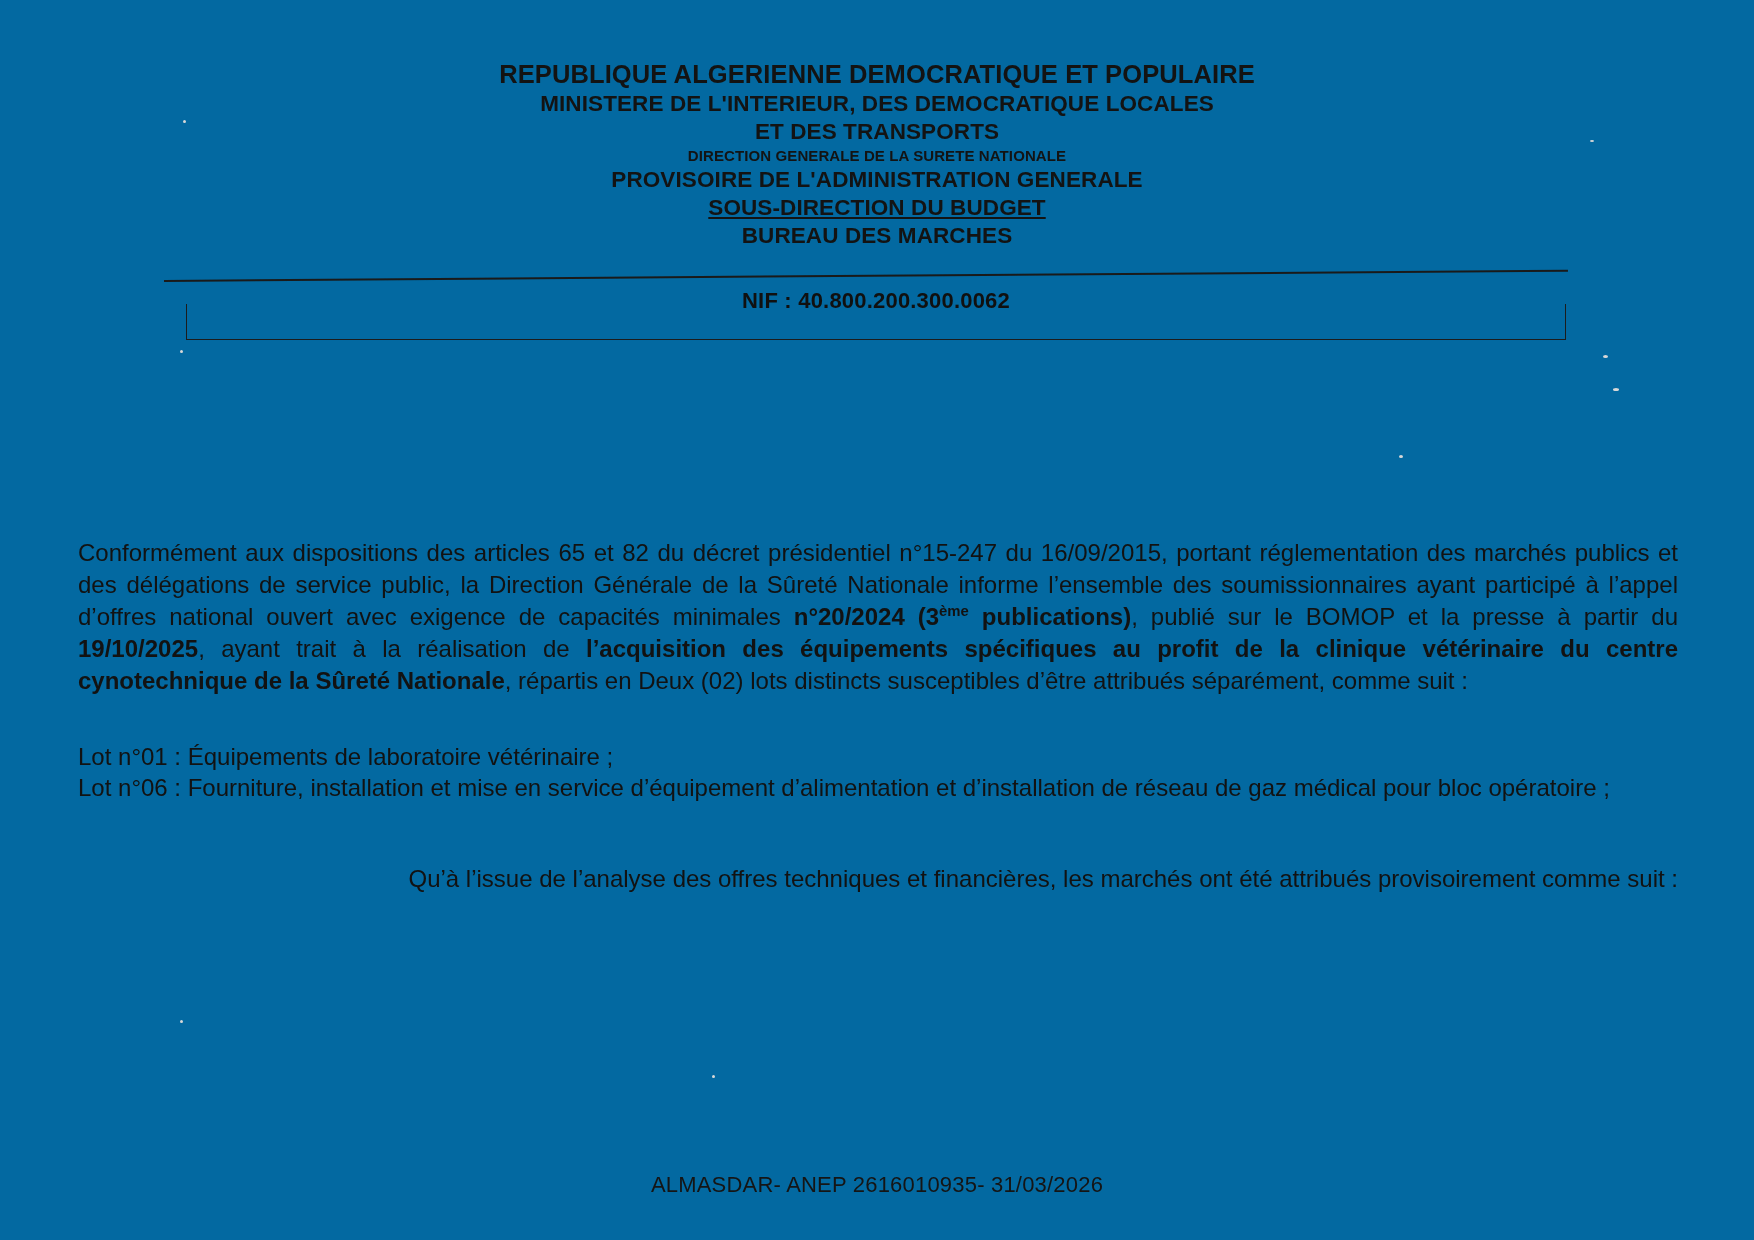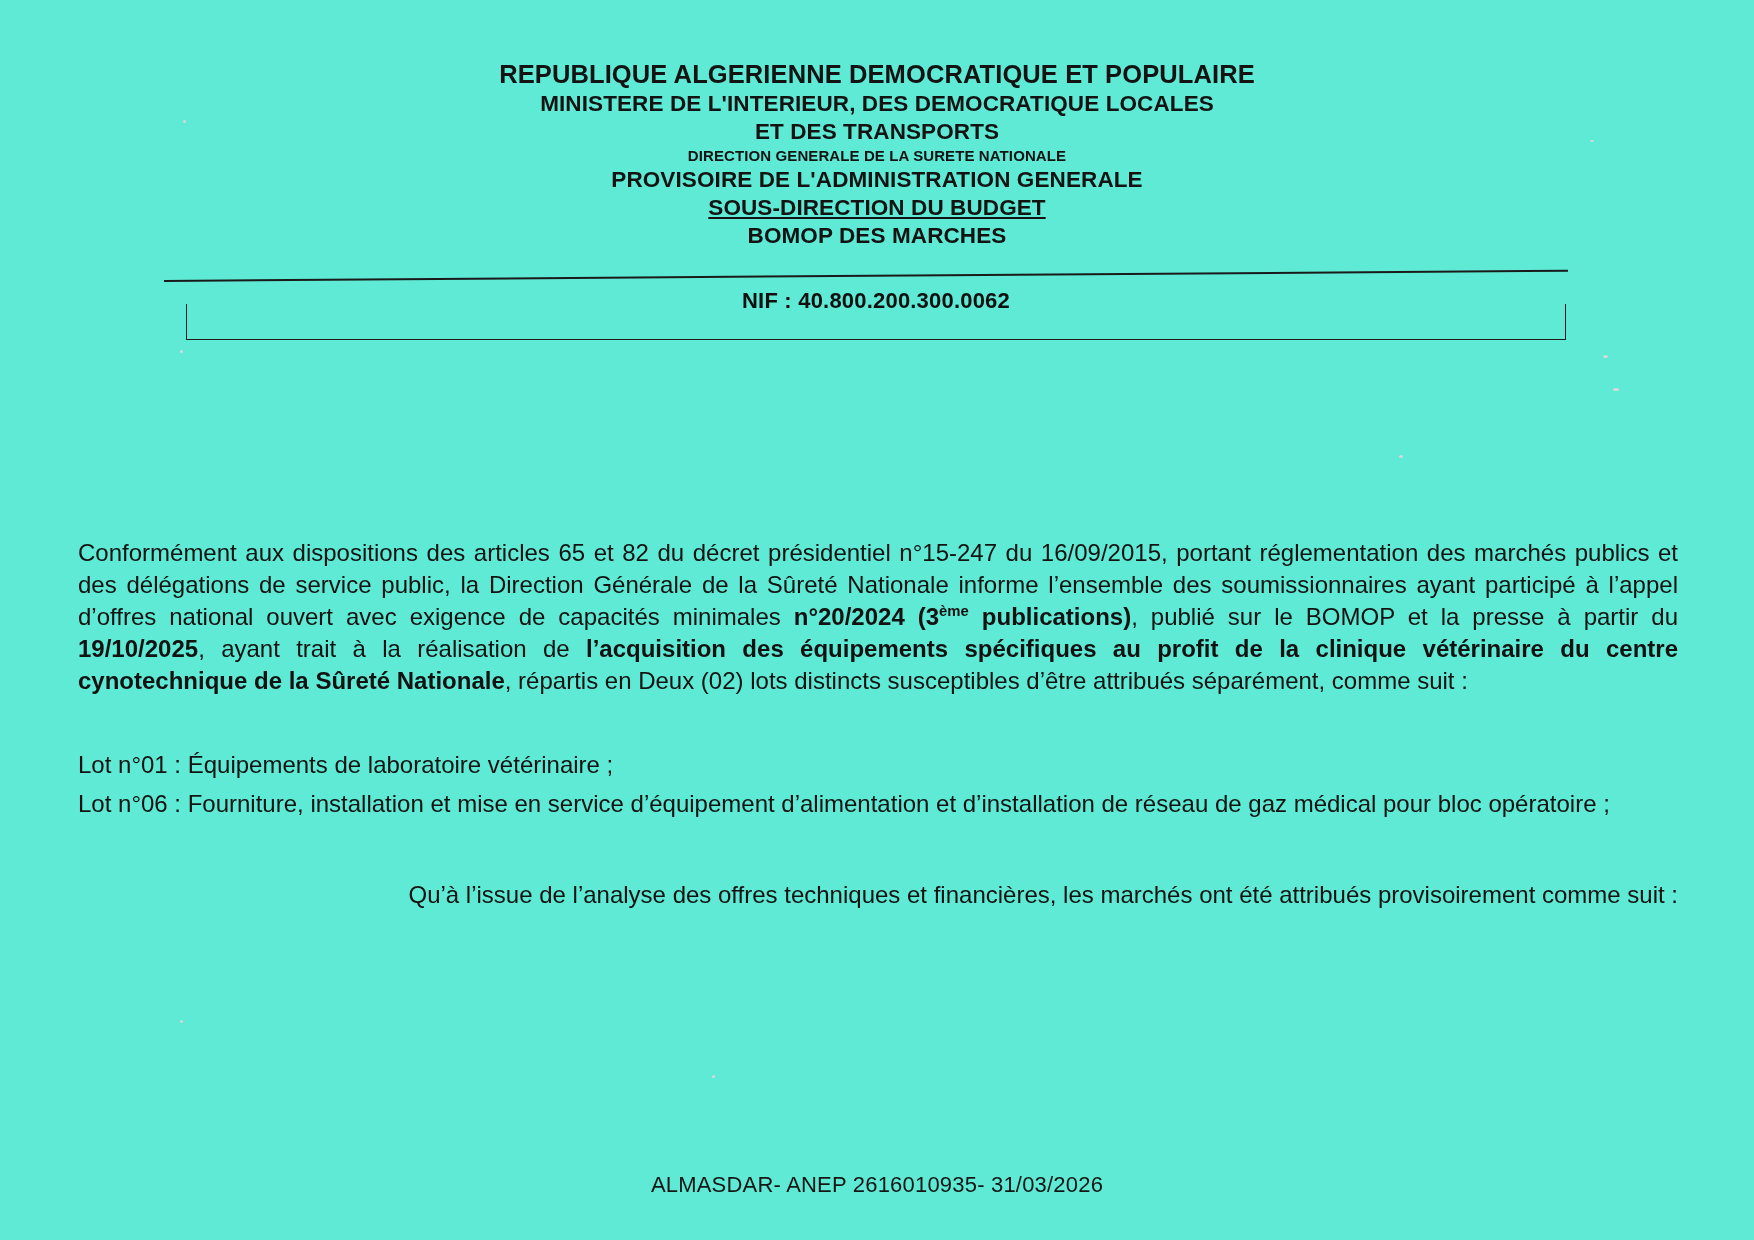--- a/index.html
+++ b/index.html
@@ -9,21 +9,21 @@
   }
   body {
     font-family: "Liberation Sans", sans-serif;
     color: #000000;
   }
   .page {
     position: relative;
     width: 1754px;
     height: 1240px;
     margin: 0 auto;
-    background: #5eead4;
+    background: #0369a1;
     overflow: hidden;
   }
 
   
   .letterhead {
     position: absolute;
     left: 0;
     right: 0;
     top: 58px;
     text-align: center;
@@ -131,21 +131,20 @@
   }
   .para.justify { text-align: justify; text-justify: inter-word; }
   .para.plain { text-align: right; }
   .para b { font-weight: bold; }
   .spacer-md { height: 44px; }
   .lot-line {
     font-size: 24px;
     line-height: 1.33;
     color: #121212;
     text-align: justify;
-    margin-top: 8px;
   }
   sup {
     font-size: 0.62em;
     vertical-align: super;
     line-height: 0;
   }
 
   
   .footer {
     position: absolute;
@@ -180,21 +179,21 @@
   <div class="speck" style="left:1613px;top:388px;width:6px;height:3px;"></div>
   <div class="speck" style="left:1399px;top:455px;width:4px;height:3px;"></div>
 
   <div class="letterhead">
     <div class="lh-line l0">REPUBLIQUE ALGERIENNE DEMOCRATIQUE ET POPULAIRE</div>
     <div class="lh-line l1">MINISTERE DE L'INTERIEUR, DES DEMOCRATIQUE LOCALES</div>
     <div class="lh-line l2">ET DES TRANSPORTS</div>
     <div class="lh-line l3">DIRECTION GENERALE DE LA SURETE NATIONALE</div>
     <div class="lh-line l4">PROVISOIRE DE L'ADMINISTRATION GENERALE</div>
     <div class="lh-line l5">SOUS-DIRECTION DU BUDGET</div>
-    <div class="lh-line l6">BOMOP DES MARCHES</div>
+    <div class="lh-line l6">BUREAU DES MARCHES</div>
   </div>
 
   <div class="nif-wrap">
     <div class="nif-rule"></div>
     <div class="nif-box"></div>
     <div class="nif-text">NIF : 40.800.200.300.0062</div>
   </div>
 
 
   <div class="body-area">

